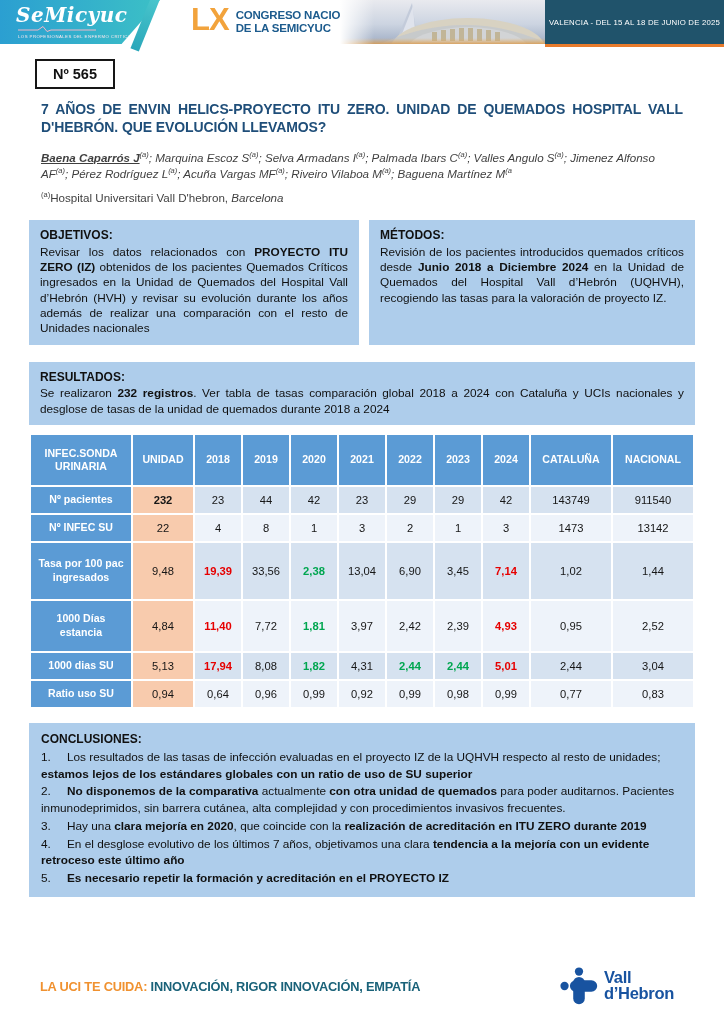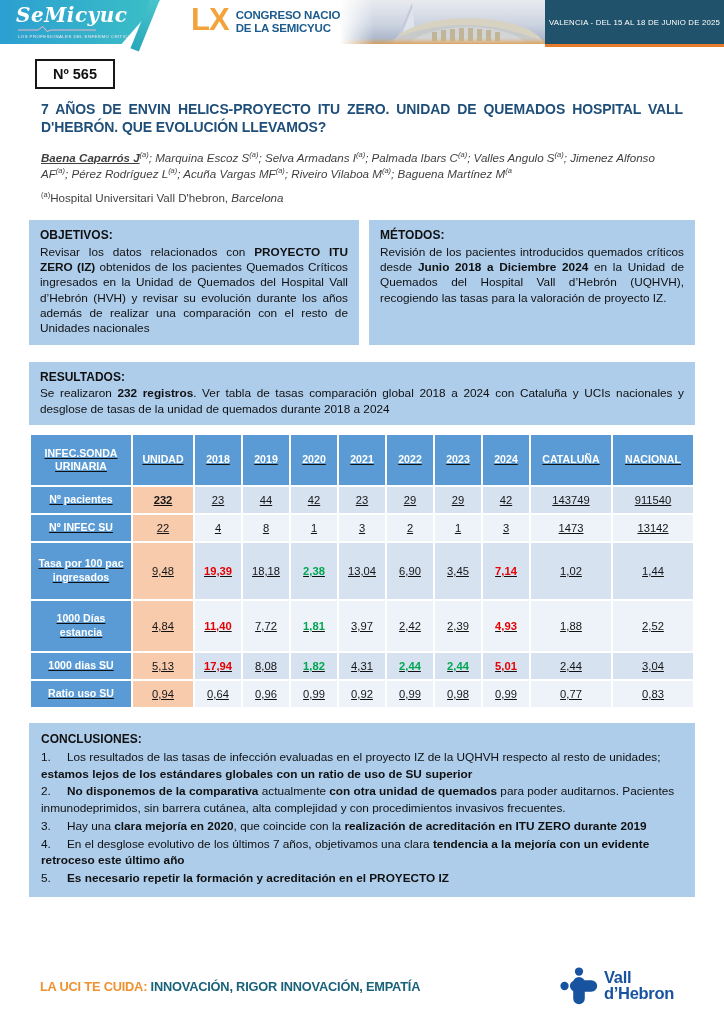--- a/index.html
+++ b/index.html
@@ -64,21 +64,21 @@
   .affil{margin:9px 12px 0 12px;color:#3f3f3f;font-size:11.6px;}
   
   .two-col{display:flex;gap:10px;margin-top:16px;align-items:stretch;}
   .box{background:#aecdeb;padding:8px 11px;font-size:11.8px;line-height:1.3;color:#101010;}
   .box-obj{flex:0 0 308px;text-align:justify;}
   .box-met{flex:1;text-align:justify;}
   .box-heading{font-weight:bold;font-size:12px;margin-bottom:1px;}
   .box-full{margin-top:17px;text-align:justify;}
   
   .tbl-wrap{margin-top:8px;}
-  table.results{border-collapse:separate;border-spacing:2px;table-layout:fixed;width:666px;text-decoration:underline;}
+  table.results{border-collapse:separate;border-spacing:2px;table-layout:fixed;width:666px;}
   table.results th,table.results td{overflow:hidden;}
   thead th{
     background:#5b9bd5;color:#fff;font-weight:bold;font-size:10.6px;
     padding:3px 1px;text-align:center;vertical-align:middle;line-height:1.25;
   }
   thead tr{height:50px;}
   tbody tr{height:26px;}
   tbody tr:nth-child(3){height:56px;}
   tbody tr:nth-child(4){height:50px;}
   th.row-label{
@@ -250,40 +250,40 @@
               <td>2</td>
               <td>1</td>
               <td>3</td>
               <td>1473</td>
               <td>13142</td>
             </tr>
             <tr>
               <th class="row-label">Tasa por 100 pac ingresados</th>
               <td>9,48</td>
               <td class="c-red">19,39</td>
-              <td>18,18</td>
+              <td>33,56</td>
               <td class="c-green">2,38</td>
               <td>13,04</td>
               <td>6,90</td>
               <td>3,45</td>
               <td class="c-red">7,14</td>
               <td>1,02</td>
               <td>1,44</td>
             </tr>
             <tr>
               <th class="row-label">1000 Días estancia</th>
               <td>4,84</td>
               <td class="c-red">11,40</td>
               <td>7,72</td>
               <td class="c-green">1,81</td>
               <td>3,97</td>
               <td>2,42</td>
               <td>2,39</td>
               <td class="c-red">4,93</td>
-              <td>1,88</td>
+              <td>0,95</td>
               <td>2,52</td>
             </tr>
             <tr>
               <th class="row-label">1000 dias SU</th>
               <td>5,13</td>
               <td class="c-red">17,94</td>
               <td>8,08</td>
               <td class="c-green">1,82</td>
               <td>4,31</td>
               <td class="c-green">2,44</td>

